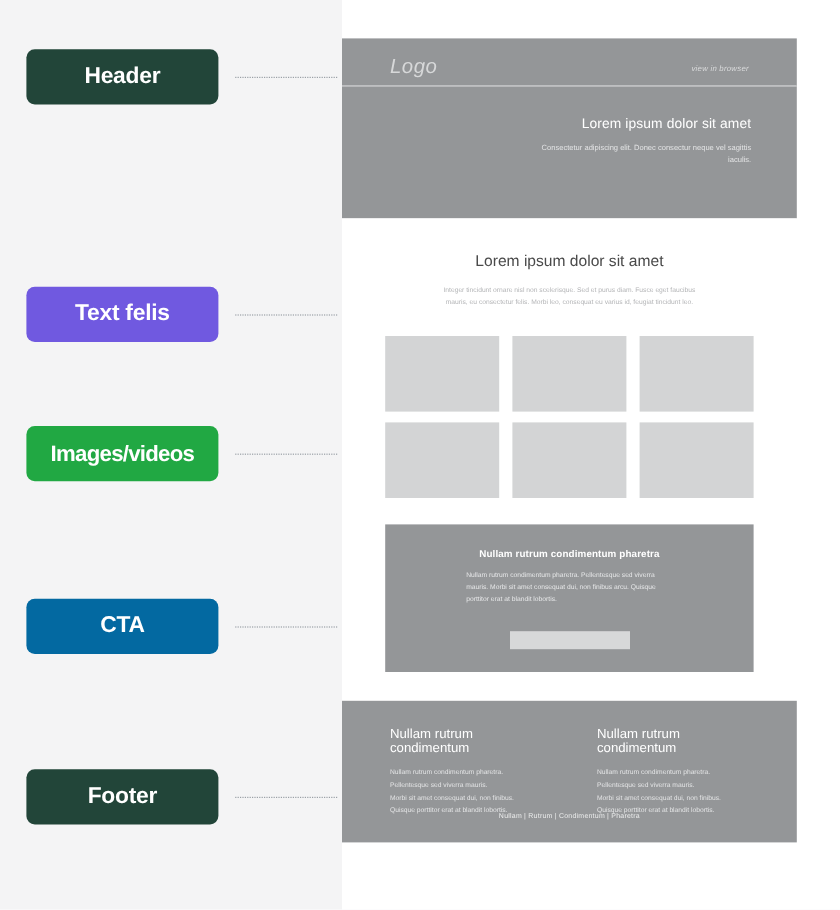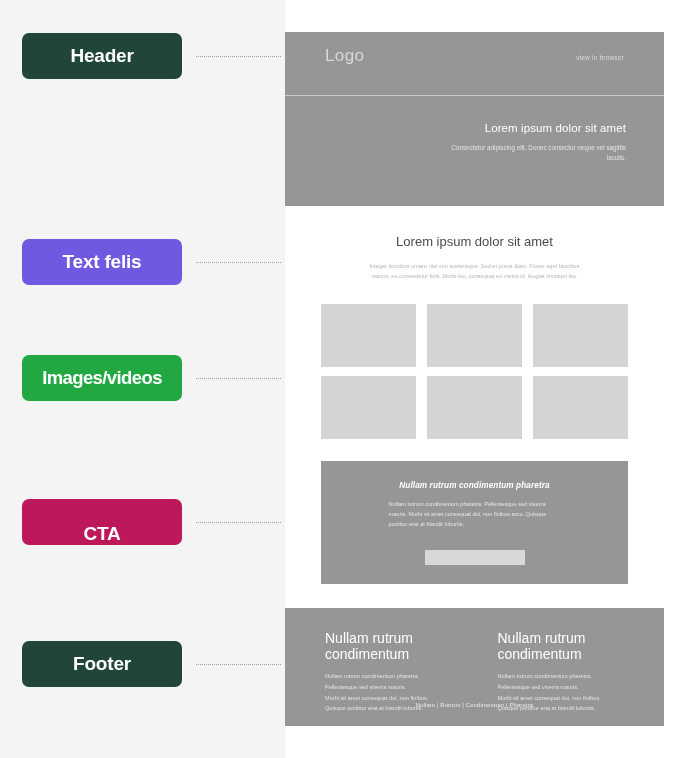--- a/index.html
+++ b/index.html
@@ -75,24 +75,25 @@
     left: 0px;
     top: 32px;
     width: 379px;
     height: 678px;
     background: #ffffff;
   }
 
   
   .m-header {
     background: #949698;
-    height: 64px;
+    height: 40px;
     position: relative;
     border-bottom: 1px solid #c9cacb;
     box-sizing: border-box;
+    font-style: italic;
   }
   .m-logo {
     position: absolute;
     left: 40px;
     top: 14px;
     color: #d7d8d9;
     font-size: 17px;
     letter-spacing: 0.4px;
   }
   .m-viewbrowser {
@@ -165,21 +166,20 @@
   .m-cta {
     background: #949698;
     padding: 20px 0 19px 0;
     text-align: center;
   }
   .m-cta-title {
     color: #ffffff;
     font-size: 8.2px;
     font-weight: bold;
     letter-spacing: 0.1px;
-    font-style: italic;
   }
   .m-cta-body {
     color: #e6e7e8;
     font-size: 5.6px;
     line-height: 1.85;
     width: 172px;
     margin: 9px auto 0 auto;
     text-align: left;
   }
   .m-cta-button {
@@ -200,21 +200,21 @@
   .m-footer-cols {
     display: flex;
     padding: 0 40px;
     gap: 46px;
   }
   .m-footer-col {
     flex: 1;
   }
   .m-footer-col-title {
     color: #ffffff;
-    font-size: 14px;
+    font-size: 11px;
     margin-bottom: 9px;
   }
   .m-footer-col-body {
     color: #e3e4e5;
     font-size: 5.6px;
     line-height: 1.95;
   }
   .m-footer-links {
     position: absolute;
     bottom: 18px;
@@ -223,40 +223,40 @@
     text-align: center;
     color: #eceded;
     font-size: 5.8px;
     letter-spacing: 0.2px;
   }
 </style>
 </head>
 <body>
 
 <div id="labels-column">
-    <div class="label-row" style="top: 33px;">
+    <div class="label-row" style="top: 41px;">
       <div class="label-pill" style="background: rgb(34, 69, 57);">
         <span>Header</span>
       </div>
       <div class="connector"></div>
     </div>
     <div class="label-row" style="top: 239px;">
       <div class="label-pill" style="background: rgb(112, 89, 224);">
         <span>Text felis</span>
       </div>
       <div class="connector"></div>
     </div>
     <div class="label-row" style="top: 355px; align-items: center;">
       <div class="label-pill tight" style="background: rgb(33, 168, 67);">
         <span>Images/videos</span>
       </div>
       <div class="connector"></div>
     </div>
     <div class="label-row" style="top: 499px;">
-      <div class="label-pill" style="background: #be185d; align-items: flex-end;">
+      <div class="label-pill" style="background: #0369a1;">
         <span>CTA</span>
       </div>
       <div class="connector"></div>
     </div>
     <div class="label-row" style="top: 641px;">
       <div class="label-pill" style="background: rgb(34, 69, 57);">
         <span>Footer</span>
       </div>
       <div class="connector"></div>
     </div>

